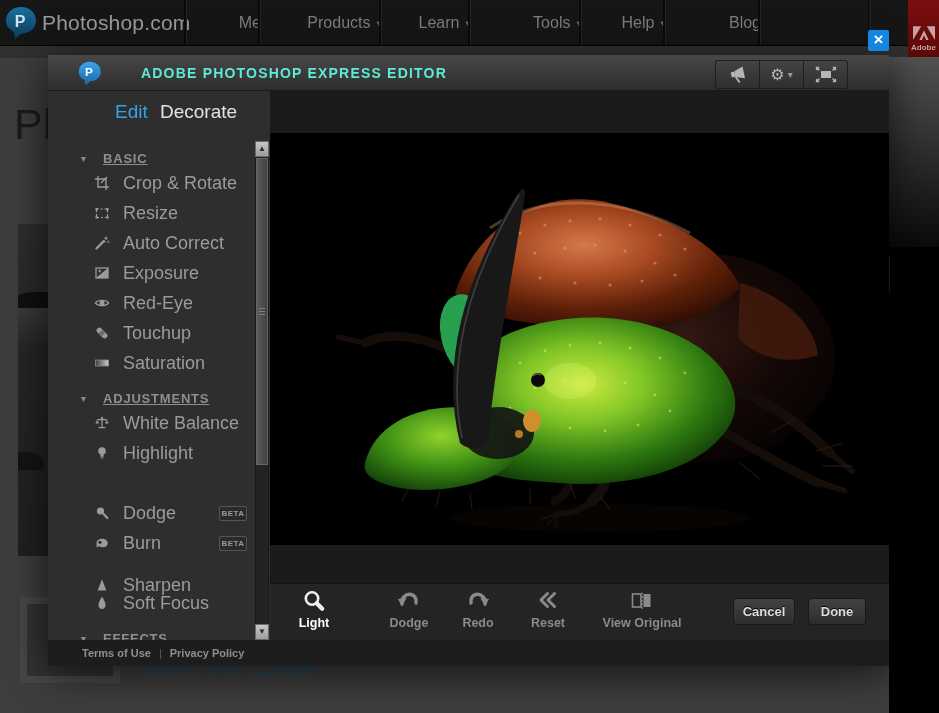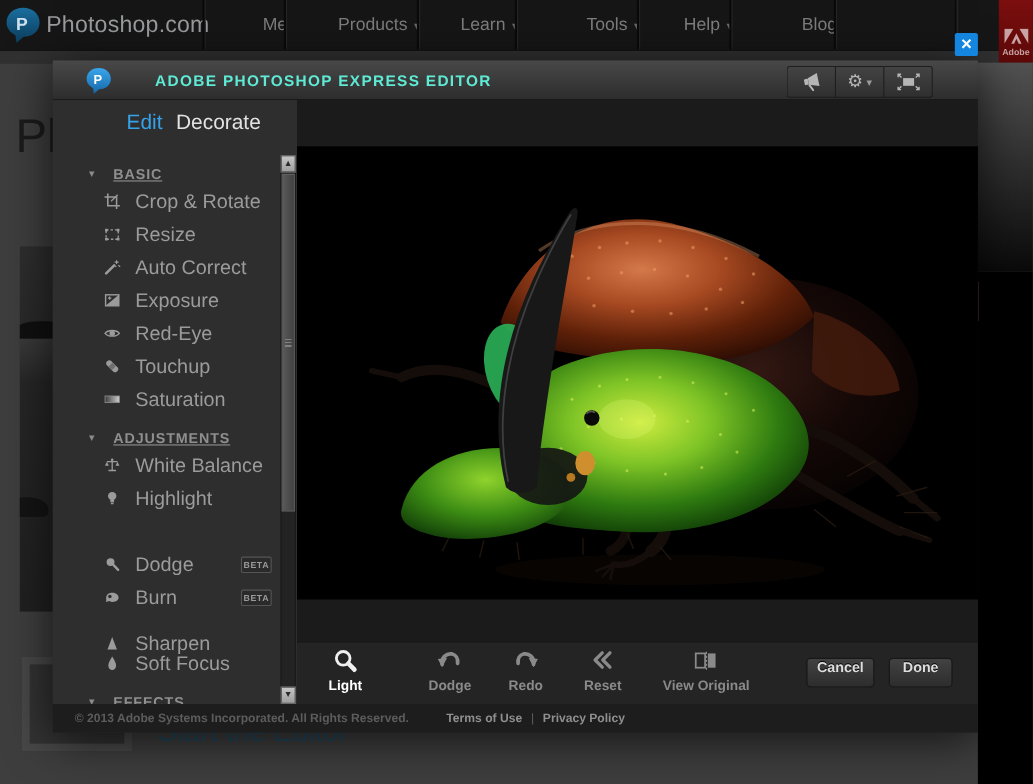--- a/index.html
+++ b/index.html
@@ -76,21 +76,21 @@
   .ct{left:222px;top:36px;width:619px;height:549px;background:#1b1b1b;}
   .canvas{left:0;top:42px;width:619px;height:412px;background:#000;overflow:hidden;}
 
   
   .tb{left:0;top:492px;width:619px;height:57px;background:#242424;border-top:1px solid #141414;box-sizing:border-box;}
   .tool{top:3px;width:70px;height:50px;text-align:center;cursor:pointer;}
   .tool .tic{height:27px;display:flex;align-items:center;justify-content:center;}
   .tool .tlb{font-size:12.5px;font-weight:bold;color:#8a8a8a;margin-top:2px;}
   .tool.active .tlb{color:#fff;}
   .btn{top:14px;height:27px;background:linear-gradient(#424242,#2d2d2d);border:1px solid #181818;border-radius:4px;
-       color:#dedede;font-size:13px;font-weight:bold;display:flex;justify-content:center;
+       color:#dedede;font-size:13px;font-weight:bold;display:flex;align-items:center;justify-content:center;
        box-sizing:border-box;cursor:pointer;text-shadow:0 -1px 0 #000;}
 
   
   .mFooter{left:0;top:585px;width:841px;height:26px;background:#1d1d1d;display:flex;align-items:center;
            font-size:11px;}
   .mFooter .cp{color:#5c5c5c;font-weight:bold;margin-left:20px;}
   .mFooter .lnk{color:#8f8f8f;font-weight:bold;cursor:pointer;}
   .mFooter .pipe{color:#5c5c5c;margin:0 8px;}
   .mFooter .t1{margin-left:34px;}
 </style>
@@ -526,20 +526,19 @@
         <div class="abs btn" style="left:463px;width:62px;">
           <span>Cancel</span>
           </div>
         <div class="abs btn" style="left:538px;width:58px;">
           <span>Done</span>
           </div>
       </div>
     </div>
 
     <div class="abs mFooter">
-      <span class="cp">© 2013 Adobe Systems Incorporated. All Rights Reserved.</span>
       <span class="lnk t1">Terms of Use</span>
       <span class="pipe">|</span>
       <span class="lnk">Privacy Policy</span>
     </div>
   </div>
 
 </div>
 
 </body></html>

